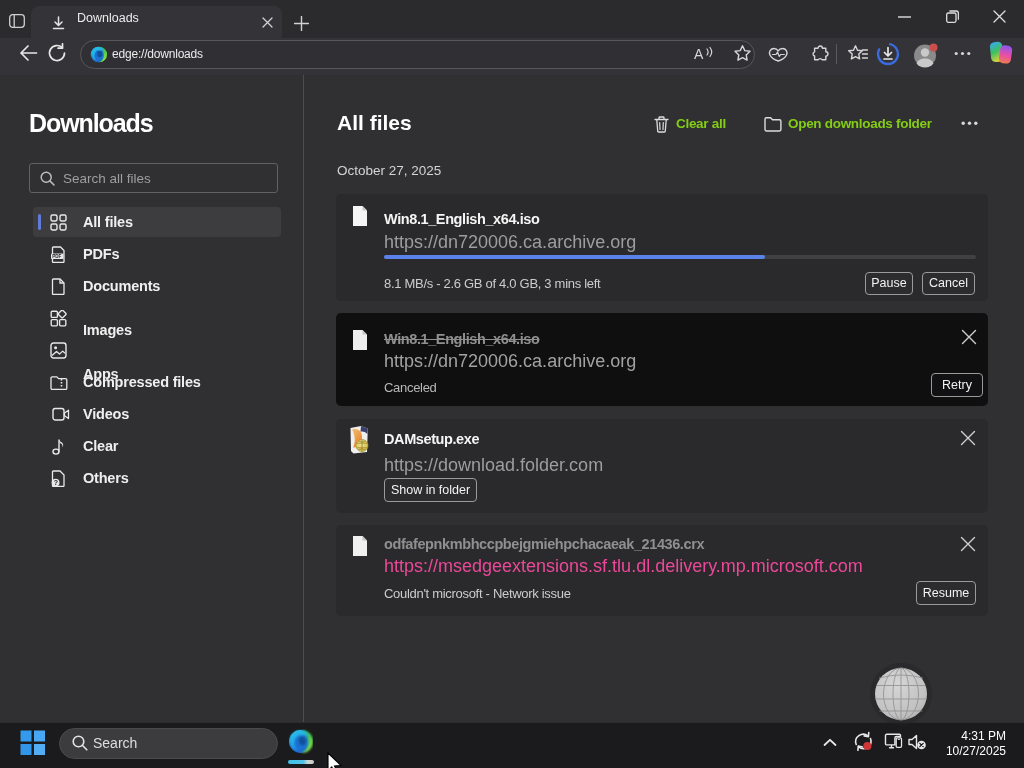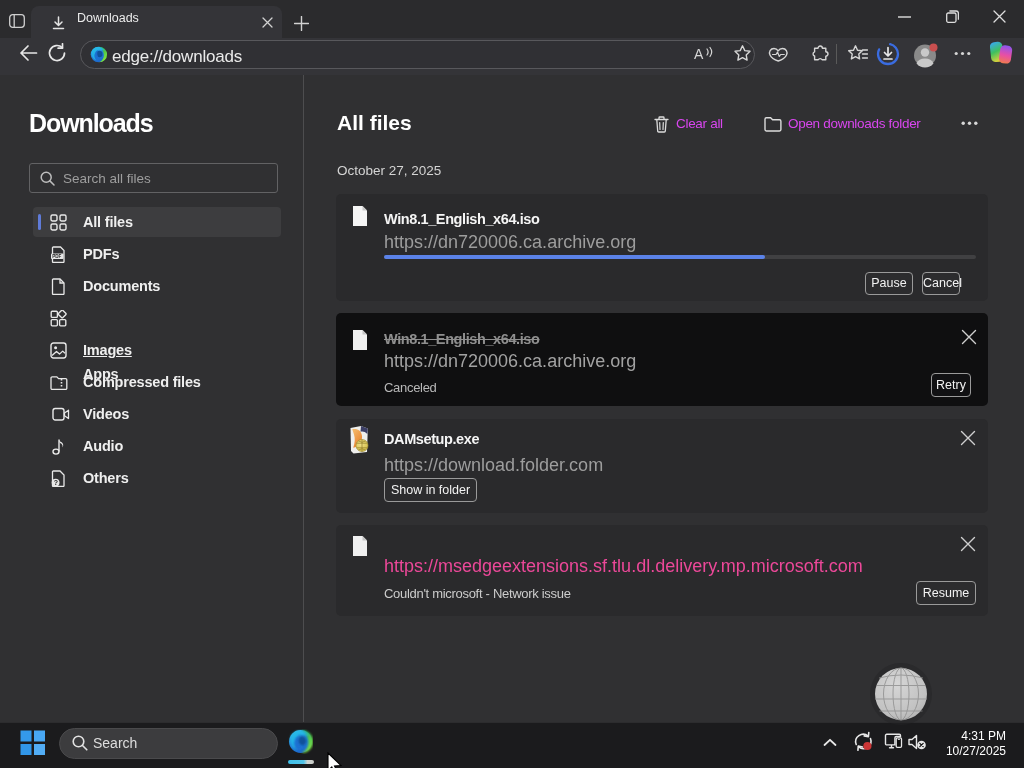--- a/index.html
+++ b/index.html
@@ -11,36 +11,36 @@
 
   
   #tabstrip { left:0; top:0; width:1024px; height:38px; background:#2b2b2d; }
   #tab { left:31px; top:6px; width:251px; height:32px; background:#343438;
          border-radius:8px 8px 0 0; }
   #tabtitle { left:77px; top:11px; font-size:12.5px; color:#ececec; }
   
   #toolbar { left:0; top:38px; width:1024px; height:37px; background:#343438; }
   #pill { left:80px; top:40px; width:675px; height:29px; border-radius:15px;
           background:#303034; border:1px solid #58585c; }
-  #url { left:112px; top:47px; font-size:17px; color:#eaeaea; letter-spacing:-0.2px;}
+  #url { left:112px; top:47px; font-size:12px; color:#eaeaea; letter-spacing:-0.2px;}
 
   
   #content { left:0; top:75px; width:1024px; height:647px; background:#303032; }
   #sidesep { left:303px; top:75px; width:1px; height:647px; background:#4d4d4f; }
   #sbtitle { left:29px; top:109px; font-size:25px; font-weight:bold; color:#fff; letter-spacing:-1.1px; }
   #searchbox { left:29px; top:163px; width:249px; height:30px; border:1px solid #626264;
                border-radius:3px; }
   #searchph { left:63px; top:171px; font-size:13.5px; color:#9e9e9e; }
   .navitem { left:33px; width:248px; height:30px; border-radius:4px; }
   .navsel { background:#3d3d3f; }
   .navaccent { left:38px; width:3px; height:16px; border-radius:2px; background:#5f7bd9; }
   .navtext { left:83px; font-size:14.5px; font-weight:bold; color:#efefef; letter-spacing:-0.2px; }
 
   #mainhead { left:337px; top:111px; font-size:21px; font-weight:bold; color:#fff; }
-  .hact { font-size:13.5px; font-weight:normal; color:#d946ef; letter-spacing:-0.3px; }
+  .hact { font-size:13.5px; font-weight:bold; color:#84cc16; letter-spacing:-0.3px; }
   #datehdr { left:337px; top:163px; font-size:13.5px; color:#d4d4d4; }
 
   .card { left:336px; width:652px; background:#2a2a2c; border-radius:5px; }
   .fname { left:384px; font-size:14.5px; font-weight:bold; color:#f5f5f5; letter-spacing:-0.4px; }
   .furl  { left:384px; font-size:18px; color:#9d9d9d; }
   .fstat { left:384px; font-size:13px; color:#cccccc; letter-spacing:-0.3px; }
   .btn { border:1px solid #9a9a9a; border-radius:4px; background:#2c2c2e; color:#f2f2f2;
          font-size:12.5px; text-align:center; }
   .btndark { background:#111113; }
   .xclose { width:16px; height:16px; }
@@ -240,24 +240,24 @@
     <circle cx="5.6" cy="12.6" r="3.9" fill="#e8e8e8"></circle>
     <text x="3.8" y="15.2" font-family="Liberation Sans" font-size="7" font-weight="bold" fill="#232323">?</text>
   </svg>
 
   <div class="abs navitem navsel" style="top:207px;"></div>
   <div class="abs navaccent" style="top:214px;"></div>
   <div class="abs navtext" style="top:214px;">All files</div>
   <div class="abs navtext" style="top:246px;">PDFs</div>
   <div class="abs navtext" style="top:278px;">Documents</div>
   <div class="abs navtext" style="top:326px;margin-top:40px;">Apps</div>
-  <div class="abs navtext" style="top:342px;text-decoration:underline;">Images</div>
+  <div class="abs navtext" style="top:322px;">Images</div>
   <div class="abs navtext" style="top:374px;">Compressed files</div>
   <div class="abs navtext" style="top:406px;">Videos</div>
-  <div class="abs navtext" style="top:438px;">Audio</div>
+  <div class="abs navtext" style="top:438px;">Clear</div>
   <div class="abs navtext" style="top:470px;">Others</div>
 
   <div id="mainhead" class="abs">All files</div>
   <svg class="abs" style="left:654px; top:116px;" width="15" height="17" viewBox="0 0 15 17">
     <path d="M1 3.5 h13 M5 3.2 v-1.4 a0.8 0.8 0 0 1 0.8 -0.8 h3.4 a0.8 0.8 0 0 1 0.8 0.8 v1.4 M2.8 3.8 l0.9 11.2 a1 1 0 0 0 1 1 h5.6 a1 1 0 0 0 1 -1 l0.9 -11.2" fill="none" stroke="#dcdcdc" stroke-width="1.3" stroke-linecap="round"></path>
     <path d="M5.7 6.5 l0.3 7 M9.3 6.5 l-0.3 7" stroke="#dcdcdc" stroke-width="1.2" stroke-linecap="round"></path>
   </svg>
   <div class="abs hact" style="left:676px; top:116px;">Clear all</div>
   <svg class="abs" style="left:764px; top:116px;" width="18" height="16" viewBox="0 0 18 16">
     <path d="M1 3.2 a1.4 1.4 0 0 1 1.4 -1.4 h4.2 l2 2 h6.9 a1.4 1.4 0 0 1 1.4 1.4 v8.4 a1.4 1.4 0 0 1 -1.4 1.4 H2.4 A1.4 1.4 0 0 1 1 13.6 z" fill="none" stroke="#dcdcdc" stroke-width="1.4"></path>
@@ -268,32 +268,33 @@
       <circle cx="8.5" cy="2.3" r="1.7" fill="#d8d8d8"></circle>
       <circle cx="14.8" cy="2.3" r="1.7" fill="#d8d8d8"></circle>
   </svg>
   <div id="datehdr" class="abs">October 27, 2025</div>
 
   <div class="abs card" style="top:194px; height:107px;"></div>
   <div class="abs fname" style="top:211px;">Win8.1_English_x64.iso</div>
   <div class="abs furl" style="top:232px;">https://dn720006.ca.archive.org</div>
   <div class="abs" style="left:384px; top:255px; width:592px; height:4px; border-radius:2px; background:#404042;"></div>
   <div class="abs" style="left:384px; top:255px; width:381px; height:4px; border-radius:2px; background:#5b82e8;"></div>
+  <div class="abs fstat" style="top:276px;">8.1 MB/s - 2.6 GB of 4.0 GB, 3 mins left</div>
   <svg class="abs" style="left:352px; top:204px;" width="16" height="24" viewBox="0 0 16 22">
     <path d="M1 1 h9.5 L15 5.5 V21 H1 z" fill="#f5f5f5"></path>
     <path d="M10.5 1 V5.5 H15" fill="#c9c9c9"></path>
   </svg>
   <div class="abs btn" style="left:865px; top:272px; width:48px; height:23px; line-height:21px;">Pause</div>
-  <div class="abs btn" style="left:922px; top:272px; width:38px; height:23px; line-height:21px;">Cancel</div>
+  <div class="abs btn" style="left:922px; top:272px; width:53px; height:23px; line-height:21px;">Cancel</div>
 
   <div class="abs card" style="top:313px; height:93px; background:#0f0f10;"></div>
   <div class="abs fname" style="top:331px; color:#8f8f8f; text-decoration:line-through;">Win8.1_English_x64.iso</div>
   <div class="abs furl" style="top:351px; color:#a2a2a2;">https://dn720006.ca.archive.org</div>
   <div class="abs fstat" style="top:380px; color:#b8b8b8;">Canceled</div>
-  <div class="abs btn btndark" style="left:931px; top:373px; width:40px; height:24px; line-height:22px;">Retry</div>
+  <div class="abs btn btndark" style="left:931px; top:373px; width:52px; height:24px; line-height:22px;">Retry</div>
   <svg class="abs" style="left:352px; top:329px;" width="16" height="22" viewBox="0 0 16 22">
     <path d="M1 1 h9.5 L15 5.5 V21 H1 z" fill="#f0f0f0"></path>
     <path d="M10.5 1 V5.5 H15" fill="#c4c4c4"></path>
   </svg>
   <svg class="abs xclose" style="left:961px; top:329px;" viewBox="0 0 16 16">
     <path d="M1.5 1.5 L14.5 14.5 M14.5 1.5 L1.5 14.5" stroke="#cfcfcf" stroke-width="1.4" stroke-linecap="round"></path>
   </svg>
 
   <div class="abs card" style="top:419px; height:94px;"></div>
   <div class="abs fname" style="top:431px;">DAMsetup.exe</div>
@@ -315,20 +316,21 @@
     <path d="M12 1 L18.8 3.5 L18.4 9 C16 6.5 13.5 6 11.5 6.8 z" fill="#3c3f66"></path>
     <path d="M3.2 4.2 C8.5 3.2 12.5 5.8 13 11 C13.5 16.8 9.5 21.5 4.2 22.8 C6 18 6.2 13 5 9.5 C4.4 7.6 3.8 5.8 3.2 4.2 z" fill="url(#dam1)"></path>
     <circle cx="13" cy="20.5" r="6" fill="url(#dam2)" stroke="#a5913a" stroke-width="0.7"></circle>
     <path d="M7.5 18.2 h11 M7.5 22.8 h11 M13 14.5 v12 M9.5 16 q3.5 2.5 7 0 M9.5 25 q3.5 -2.5 7 0" stroke="#8f7c28" stroke-width="0.7" fill="none"></path>
   </svg>
   <svg class="abs xclose" style="left:960px; top:430px;" viewBox="0 0 16 16">
     <path d="M1.5 1.5 L14.5 14.5 M14.5 1.5 L1.5 14.5" stroke="#cfcfcf" stroke-width="1.4" stroke-linecap="round"></path>
   </svg>
 
   <div class="abs card" style="top:525px; height:91px;"></div>
+  <div class="abs fname" style="top:536px; color:#8f8f8f;">odfafepnkmbhccpbejgmiehpchacaeak_21436.crx</div>
   <div class="abs furl" style="top:556px; color:#ec4899;">https://msedgeextensions.sf.tlu.dl.delivery.mp.microsoft.com</div>
   <div class="abs fstat" style="top:586px;">Couldn't microsoft - Network issue</div>
   <div class="abs btn" style="left:916px; top:581px; width:60px; height:24px; line-height:22px;">Resume</div>
   <svg class="abs" style="left:352px; top:535px;" width="16" height="22" viewBox="0 0 16 22">
     <path d="M1 1 h9.5 L15 5.5 V21 H1 z" fill="#f0f0f0"></path>
     <path d="M10.5 1 V5.5 H15" fill="#c4c4c4"></path>
   </svg>
   <svg class="abs xclose" style="left:960px; top:536px;" viewBox="0 0 16 16">
     <path d="M1.5 1.5 L14.5 14.5 M14.5 1.5 L1.5 14.5" stroke="#cfcfcf" stroke-width="1.4" stroke-linecap="round"></path>
   </svg>

